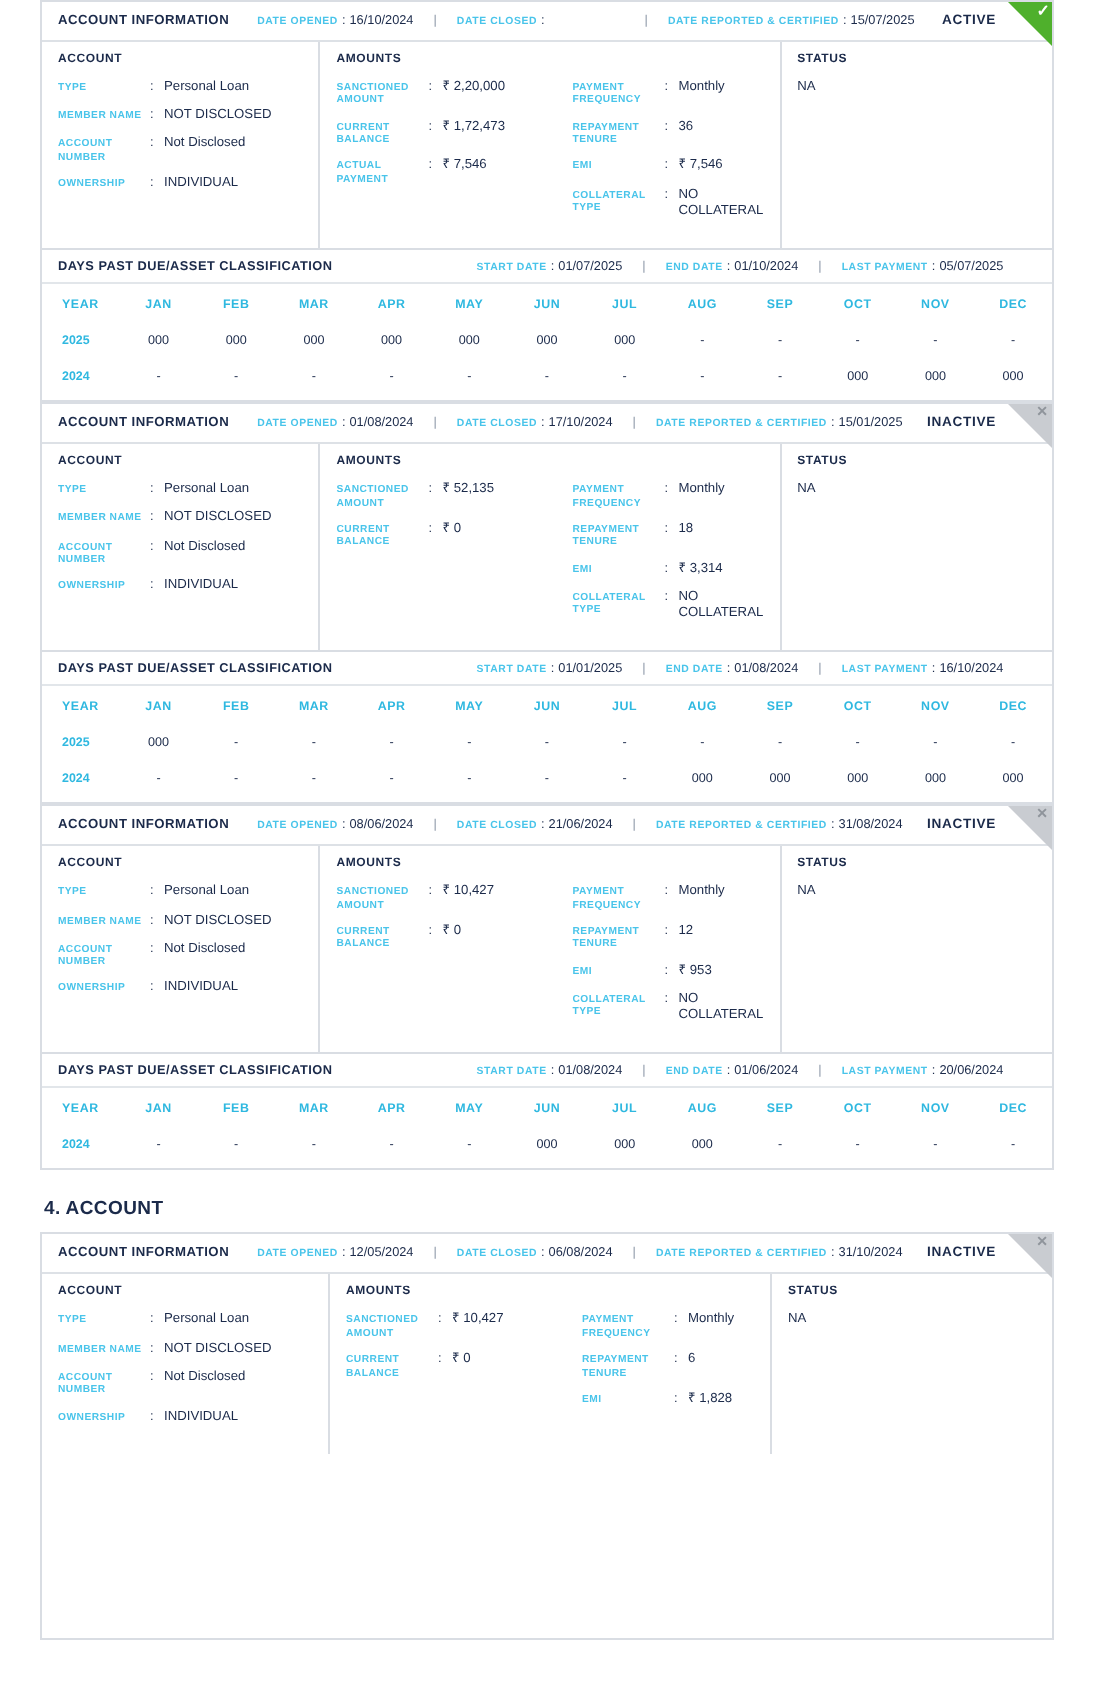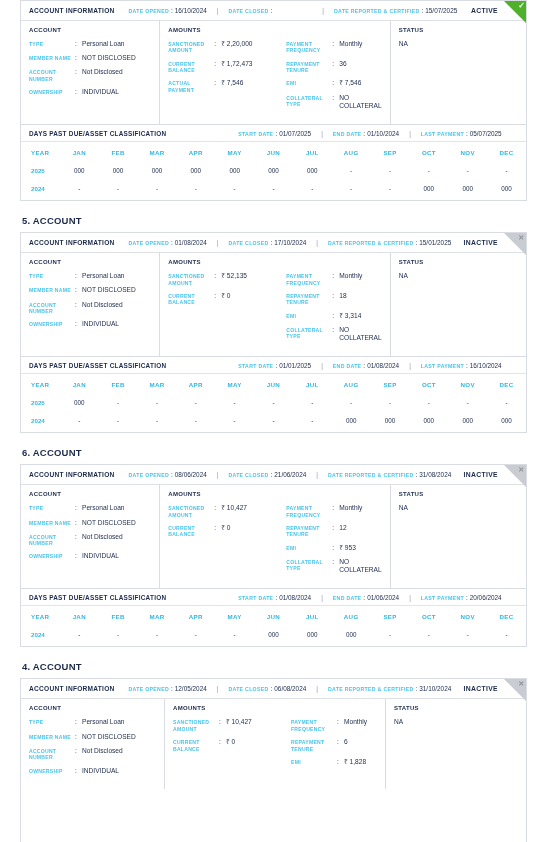--- a/index.html
+++ b/index.html
@@ -338,21 +338,20 @@
               <td>-</td>
               <td>000</td>
               <td>000</td>
               <td>000</td>
             </tr>
           </tbody>
         </table>
       </div>
     </div>
     <div class="account-block">
-      <div class="block-title">5. ACCOUNT</div>
       <div class="card">
         <div class="card-head">
           <span class="head-title">ACCOUNT INFORMATION</span>
           <span class="head-field">
             <span class="head-label">DATE OPENED</span>
             <span class="head-colon">:</span>
             <span class="head-value">01/08/2024</span>
           </span>
           <span class="head-sep">|</span>
           <span class="head-field">
@@ -509,21 +508,20 @@
               <td>000</td>
               <td>000</td>
               <td>000</td>
               <td>000</td>
             </tr>
           </tbody>
         </table>
       </div>
     </div>
     <div class="account-block">
-      <div class="block-title">6. ACCOUNT</div>
       <div class="card">
         <div class="card-head">
           <span class="head-title">ACCOUNT INFORMATION</span>
           <span class="head-field">
             <span class="head-label">DATE OPENED</span>
             <span class="head-colon">:</span>
             <span class="head-value">08/06/2024</span>
           </span>
           <span class="head-sep">|</span>
           <span class="head-field">

